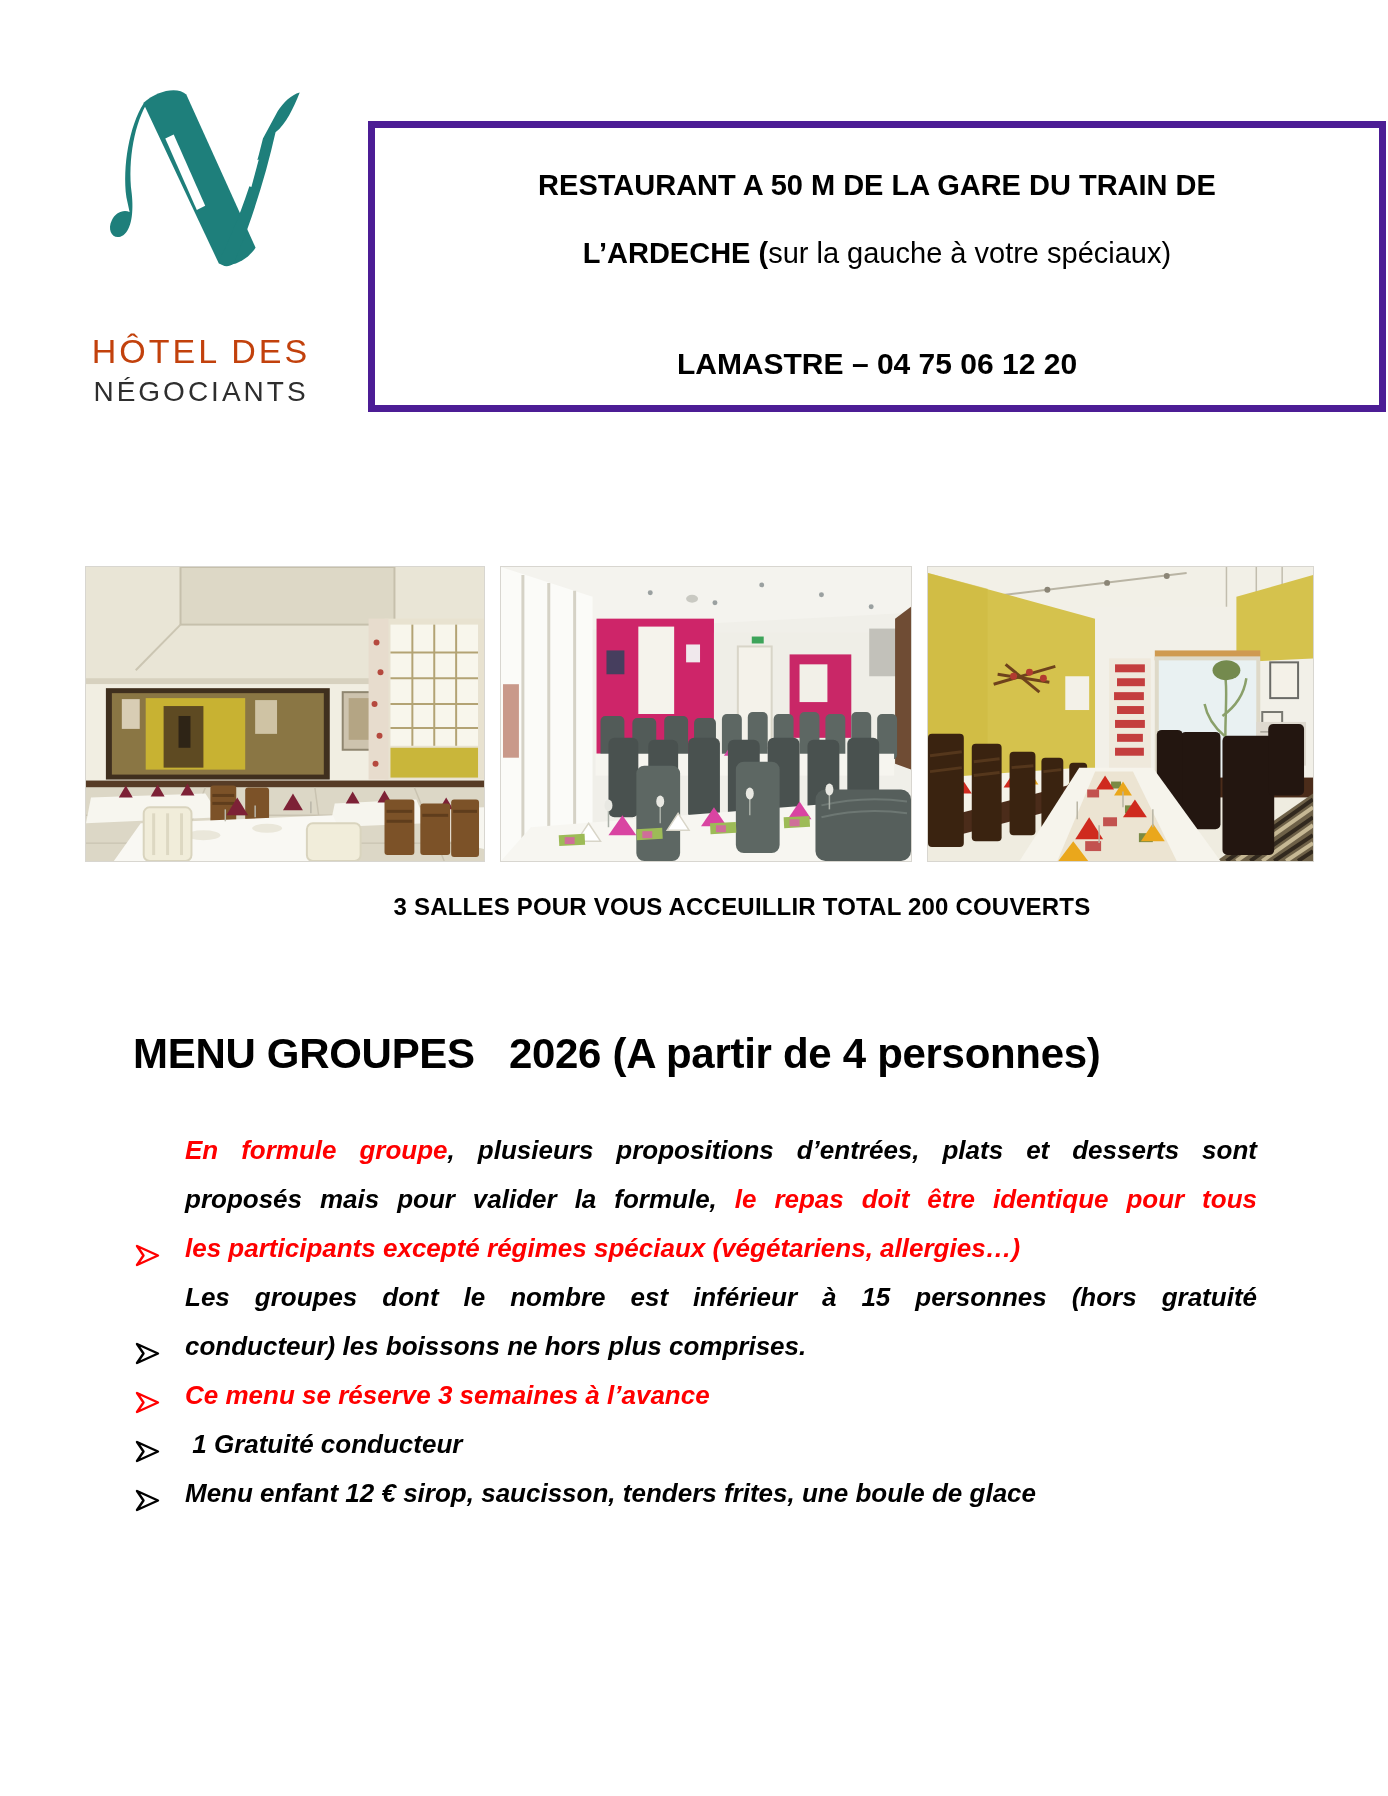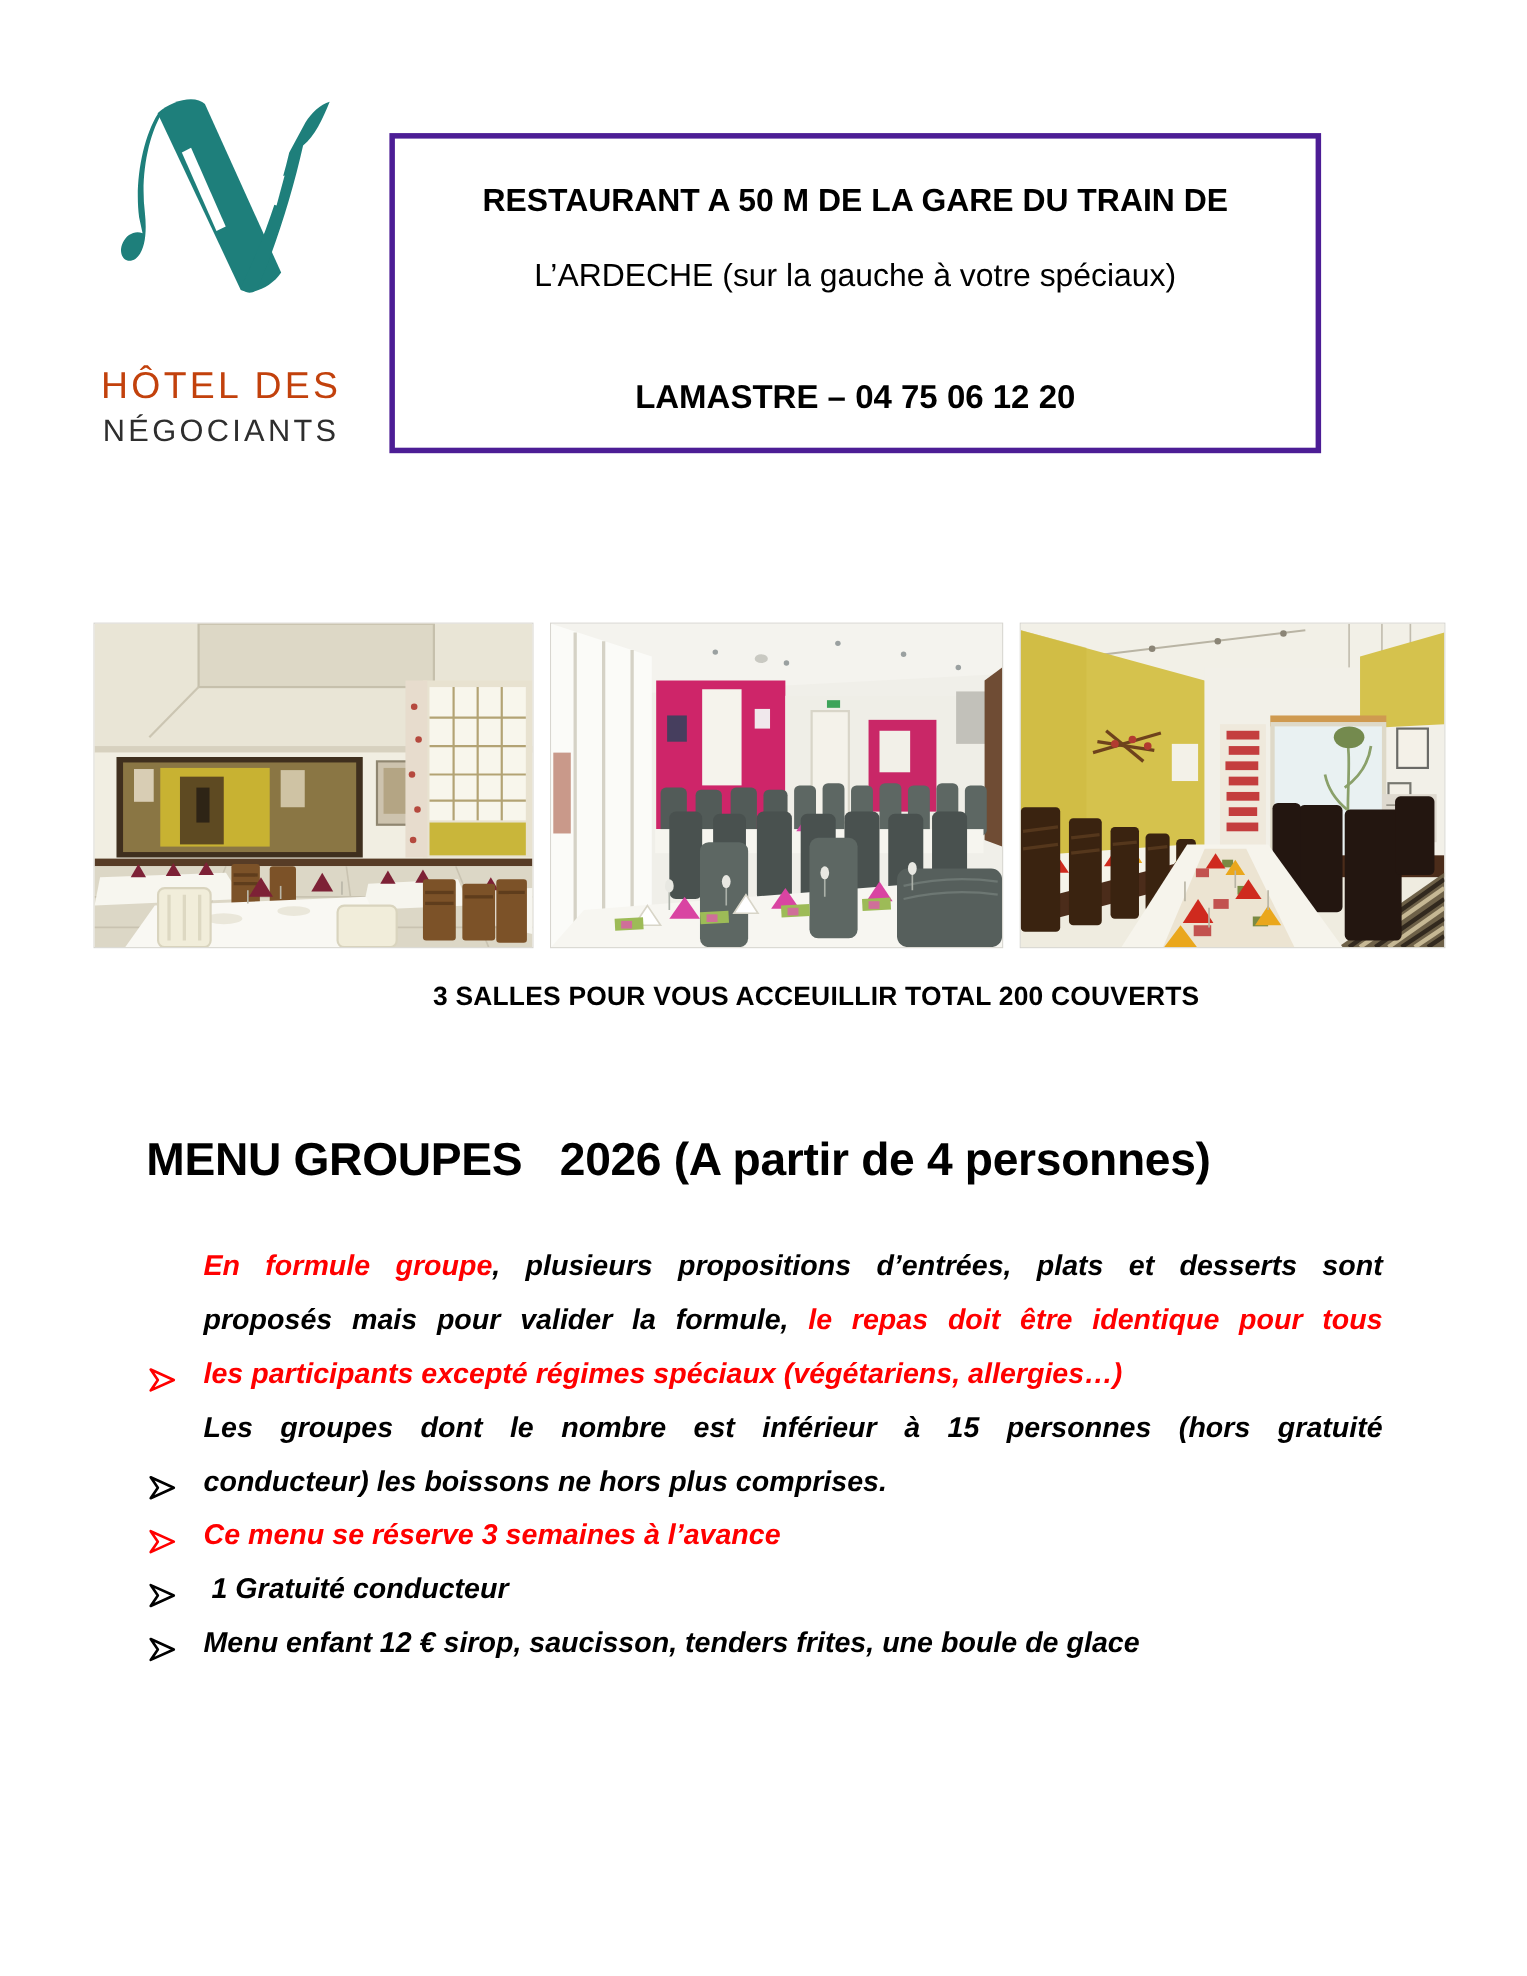--- a/index.html
+++ b/index.html
@@ -10,26 +10,26 @@
 
   
   .logo { position:absolute; left:72px; top:66px; width:258px; text-align:center; }
   .logo .nmark { display:block; margin:0 auto; }
   .logo-line1 { font-size:34px; letter-spacing:3px; color:#c2410c; margin-top:40px; line-height:40px; font-weight:400; }
   .logo-line2 { font-size:28px; letter-spacing:3px; color:#2e2e2e; margin-top:4px; line-height:34px; font-weight:400; }
   .teal-fill { fill:var(--teal-color,#1e7f7b); }
 
   
   .info-box {
-    position:absolute; left:354px; top:121px; width:847px; height:291px;
-    border:5px solid #4c1d95; box-sizing:border-box; text-align:center; background:#fff;
+    position:absolute; left:368px; top:121px; width:1018px; height:291px;
+    border:7px solid #4c1d95; box-sizing:border-box; text-align:center; background:#fff;
   }
   .ib-line1 { margin-top:40px; font-size:29px; font-weight:bold; line-height:34px; }
   .ib-line2 { margin-top:34px; font-size:29px; line-height:34px; }
-  .ib-line2 .bold { font-weight:normal; }
+  .ib-line2 .bold { font-weight:bold; }
   .ib-line3 { margin-top:76px; font-size:30px; font-weight:bold; line-height:35px; }
 
   
   .photos { position:absolute; left:85px; top:566px; display:flex; gap:15px; }
   .photo { height:296px; border:1px solid #d8d6d0; box-sizing:border-box; }
   .photo svg { display:block; width:100%; height:100%; }
   .photo1 { width:400px; } .photo2 { width:412px; } .photo3 { width:387px; }
 
   
   .caption {

